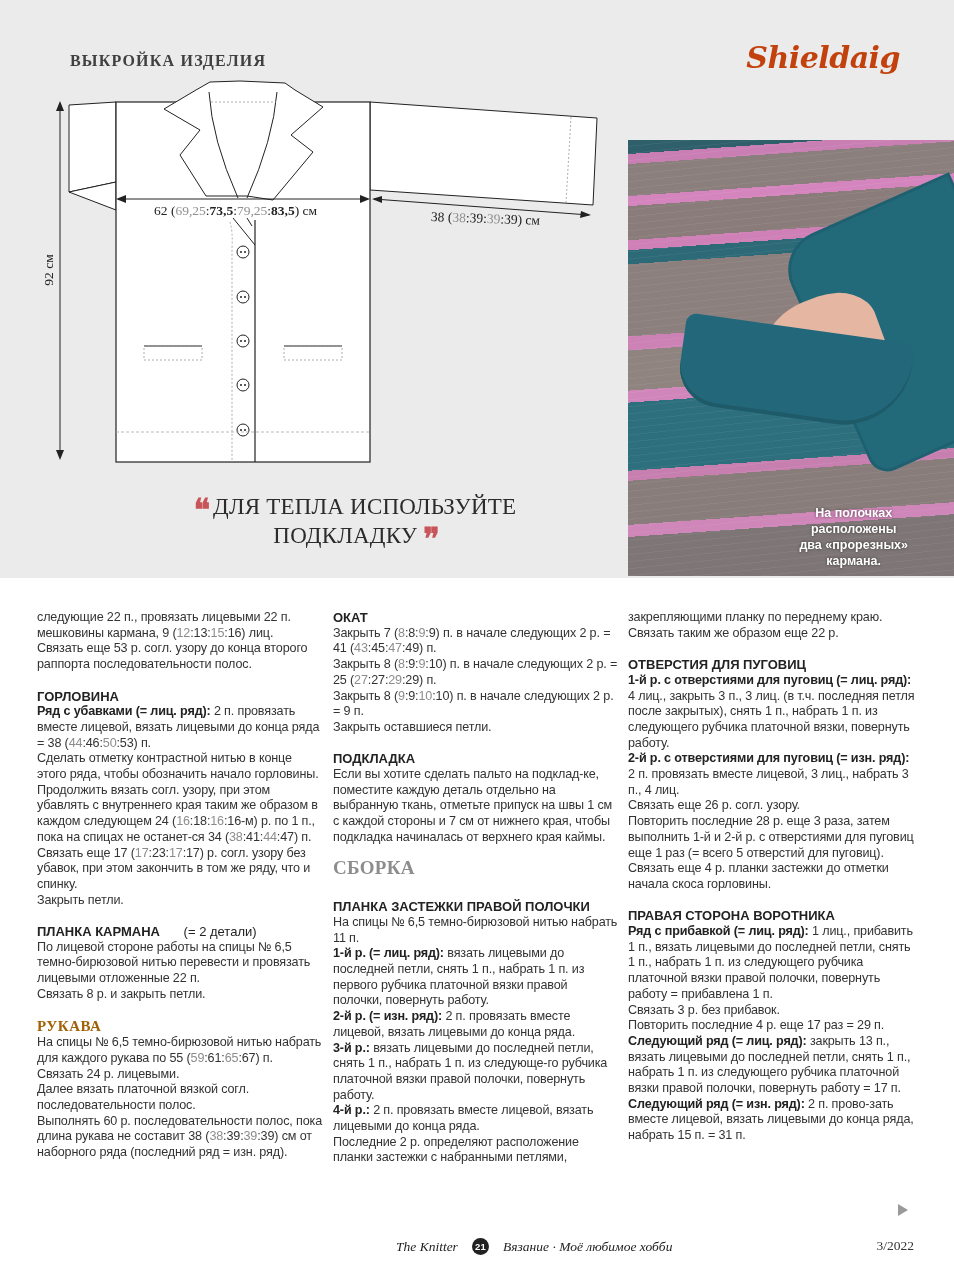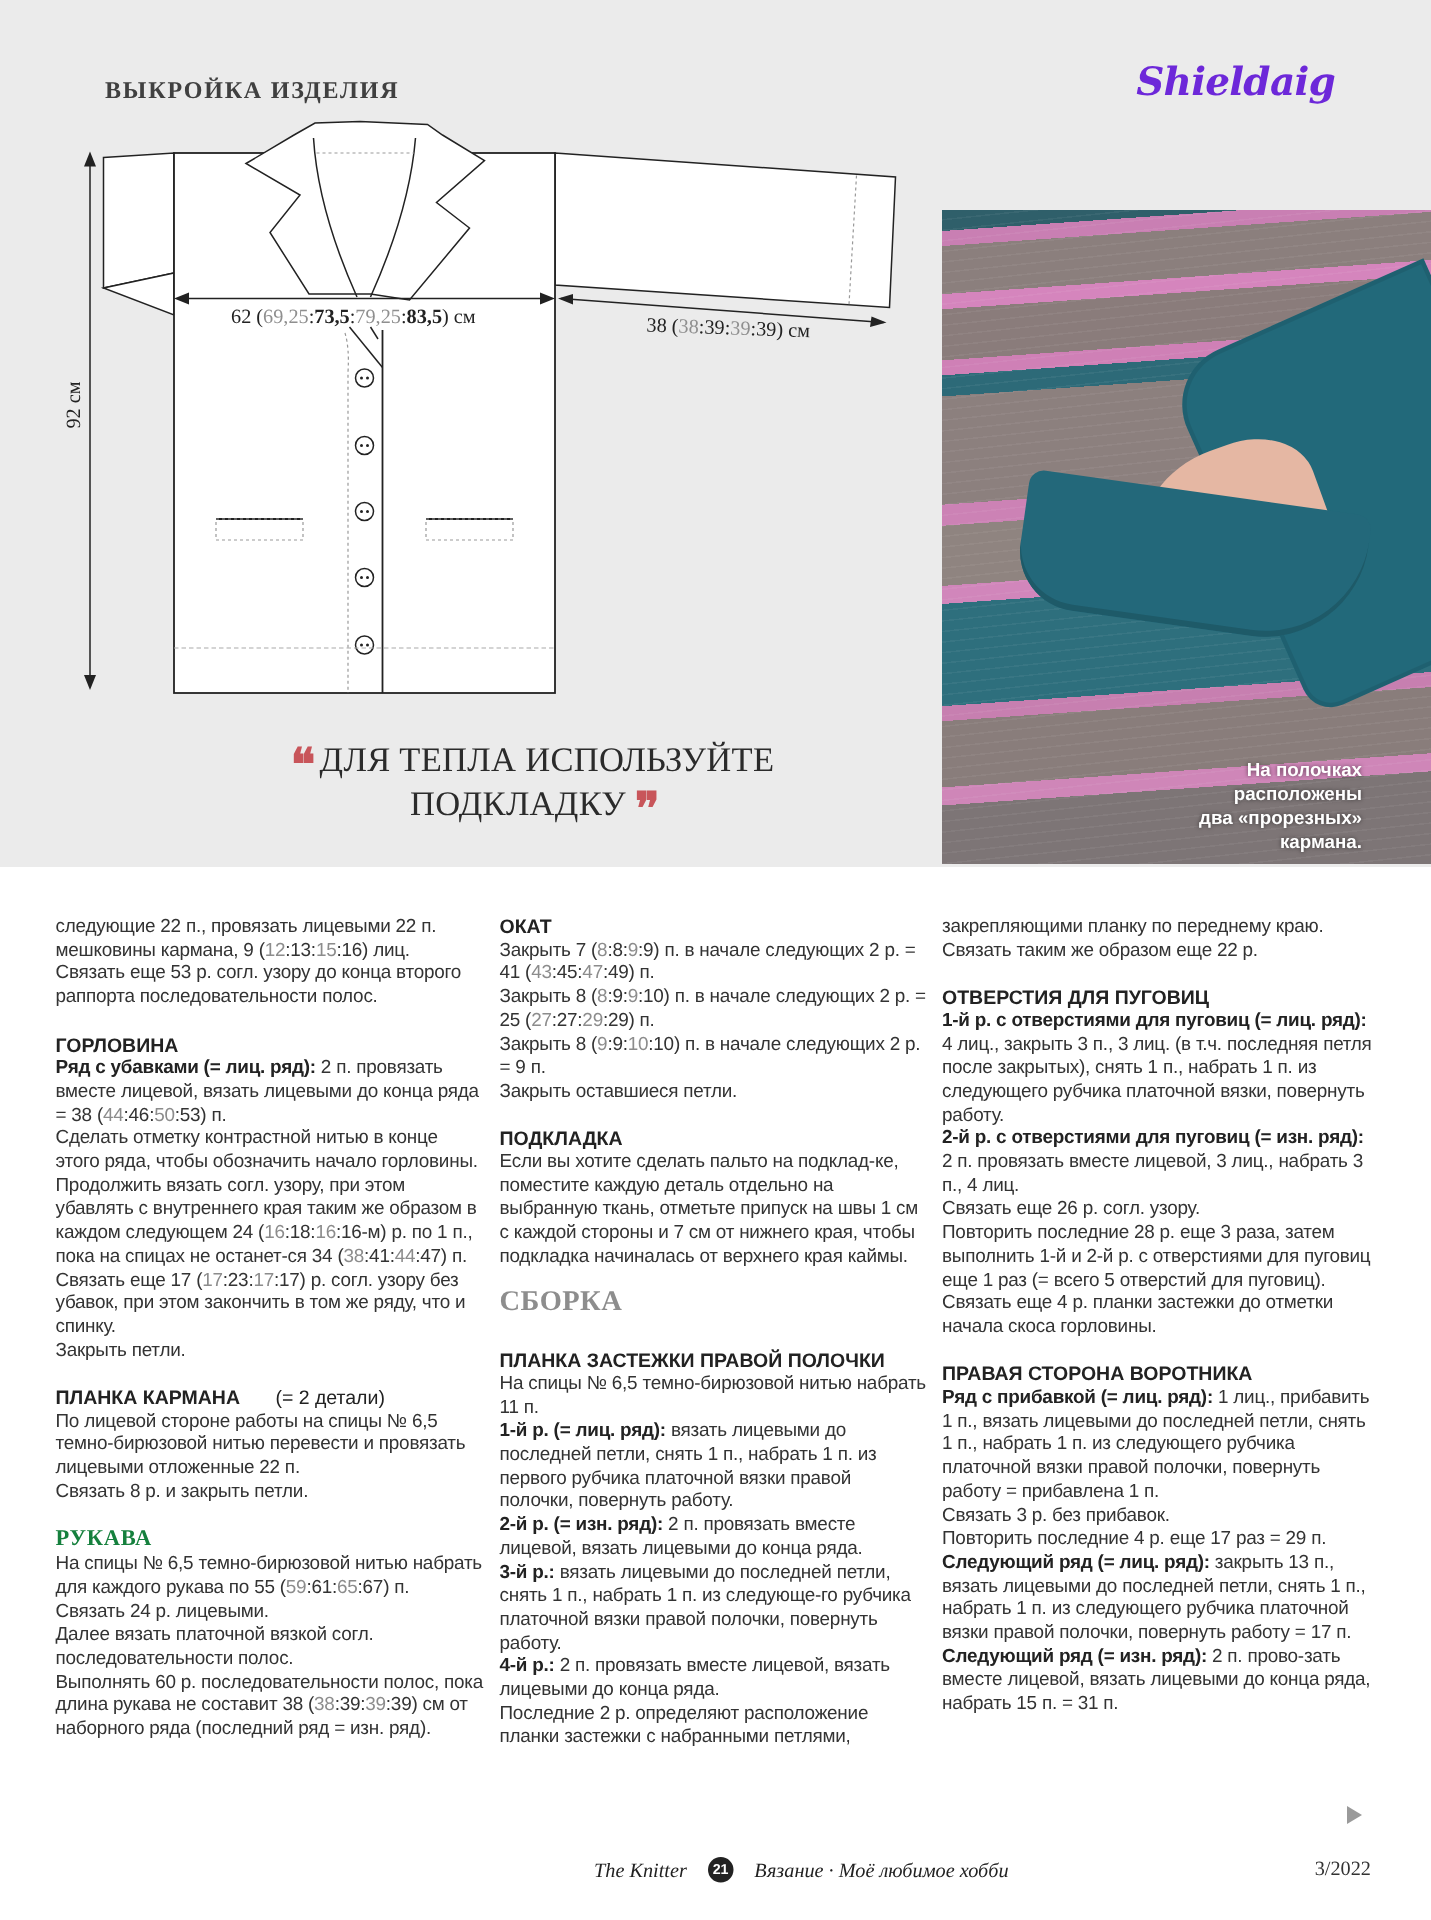--- a/index.html
+++ b/index.html
@@ -2,21 +2,21 @@
 <html><head>
 <meta charset="utf-8">
 <style>
   * { box-sizing: border-box; margin: 0; padding: 0; }
   html, body { width: 954px; height: 1280px; background: #ffffff; overflow: hidden; }
   body { position: relative; font-family: "Liberation Sans", sans-serif; color: #2b2b2b; }
 
   
   .top-band { position: absolute; left: 0; top: 0; width: 954px; height: 578px; background: #ebebeb; }
   .pattern-title { position: absolute; left: 70px; top: 52px; font-family: "Liberation Serif", serif; font-weight: bold; font-size: 16px; letter-spacing: 1.2px; color: #404040; }
-  .brand-title { position: absolute; right: 64px; top: 40px; font-family: "DejaVu Serif", serif; font-style: italic; font-weight: bold; font-size: 26px; color: #6d28d9; letter-spacing: -0.5px; }
+  .brand-title { position: absolute; right: 54px; top: 40px; font-family: "DejaVu Serif", serif; font-style: italic; font-weight: bold; font-size: 30px; color: #c2410c; letter-spacing: -0.5px; }
 
   .schematic { position: absolute; left: 0; top: 0; width: 640px; height: 480px; }
   .dim-label { position: absolute; font-family: "Liberation Serif", serif; font-size: 13.5px; color: #222; white-space: nowrap; }
   .dim-label .alt { color: #8f8f8f; }
   .dim-label .bold { font-weight: bold; }
   .dim-width { left: 154px; top: 203px; }
   .dim-sleeve { left: 431px; top: 209px; transform: rotate(2deg); transform-origin: left center; }
   .dim-height { left: 26px; top: 262px; transform: rotate(-90deg); transform-origin: center center; width: 46px; text-align: center; }
 
   .pull-quote { position: absolute; left: 180px; top: 492px; width: 350px; text-align: center; font-family: "Liberation Serif", serif; font-size: 23px; line-height: 29px; color: #2b2b2b; letter-spacing: 0.2px; }
@@ -40,34 +40,34 @@
         #d186bb 250px, #d186bb 262px,
         #2e6f7d 262px, #2e6f7d 330px,
         #c77fb0 330px, #c77fb0 340px,
         #897d7b 340px, #897d7b 384px,
         #cf86b8 384px, #cf86b8 396px,
         #7d7576 396px, #7d7576 436px);
   }
   .photo-sleeve { position: absolute; left: 190px; top: 60px; width: 190px; height: 250px; background: #22697a; border-radius: 40px 0 0 20px; transform: rotate(-24deg); box-shadow: inset 0 0 0 3px rgba(0,0,0,0.08); }
   .photo-hand { position: absolute; left: 134px; top: 158px; width: 120px; height: 90px; background: #e5b7a3; border-radius: 50% 40% 20% 30%; transform: rotate(-20deg); }
   .photo-pocket { position: absolute; left: 52px; top: 188px; width: 230px; height: 90px; background: #23687a; border-radius: 10px 10px 70px 40px; transform: rotate(8deg); box-shadow: 0 -4px 0 #1e5a68 inset; }
-  .photo-caption { position: absolute; right: 46px; top: 505px; text-align: right; font-family: "Liberation Sans", sans-serif; font-weight: bold; font-size: 12.5px; line-height: 16px; color: #ffffff; text-shadow: 0 0 3px rgba(0,0,0,0.55); }
+  .photo-caption { position: absolute; right: 46px; top: 505px; text-align: center; font-family: "Liberation Sans", sans-serif; font-weight: bold; font-size: 12.5px; line-height: 16px; color: #ffffff; text-shadow: 0 0 3px rgba(0,0,0,0.55); }
 
   
   .col { position: absolute; top: 610px; font-family: "Liberation Sans", sans-serif; font-size: 12.6px; line-height: 15.7px; color: #333; letter-spacing: -0.15px; }
   .col-1 { left: 37px; width: 285px; }
   .col-2 { left: 333px; width: 285px; }
   .col-3 { left: 628px; width: 288px; }
   .col p { margin: 0; }
   .col .gap { height: 15.7px; }
   .col h3 { font-size: 13px; font-weight: bold; color: #222; letter-spacing: 0; line-height: 15.7px; }
   .col h3 .note { font-weight: normal; margin-left: 20px; }
   .col b { color: #222; }
   .col .alt { color: #8c8c8c; }
-  .col h2.red { font-family: "Liberation Serif", serif; font-weight: bold; font-size: 15px; color: #15803d; line-height: 17px; letter-spacing: 0.5px; }
+  .col h2.red { font-family: "Liberation Serif", serif; font-weight: bold; font-size: 15px; color: #a16207; line-height: 17px; letter-spacing: 0.5px; }
   .col h2.grey { font-family: "Liberation Serif", serif; font-weight: bold; font-size: 19px; color: #8d8d8d; line-height: 24px; letter-spacing: 0.3px; margin: 2px 0 4px; }
 
   .continue-arrow { position: absolute; left: 898px; top: 1204px; width: 0; height: 0; border-left: 10px solid #9a9a9a; border-top: 6px solid transparent; border-bottom: 6px solid transparent; }
 
   
   .footer { position: absolute; top: 1238px; left: 396px; font-family: "Liberation Serif", serif; font-style: italic; font-size: 13.5px; color: #222; white-space: nowrap; display: flex; align-items: center; gap: 14px; }
   .page-num { display: inline-flex; align-items: center; justify-content: center; width: 17px; height: 17px; border-radius: 50%; background: #222; color: #fff; font-style: normal; font-weight: bold; font-size: 9.5px; font-family: "Liberation Sans", sans-serif; }
   .issue { position: absolute; top: 1238px; right: 40px; font-family: "Liberation Serif", serif; font-size: 13.5px; color: #333; }
 </style>
 </head>

